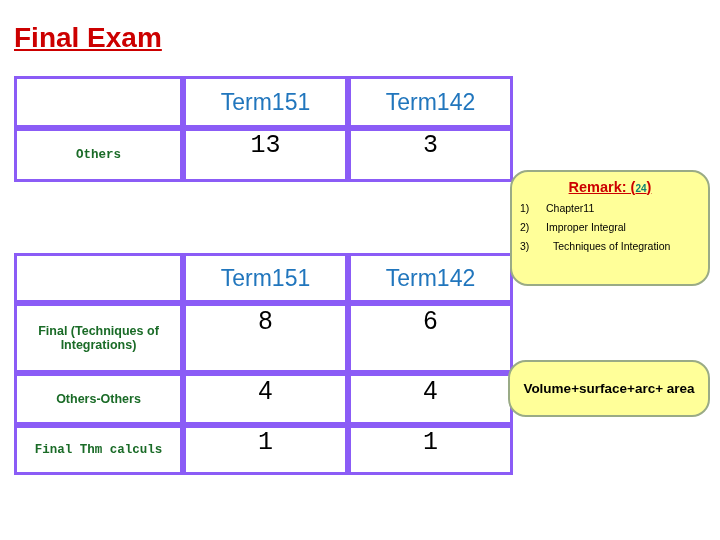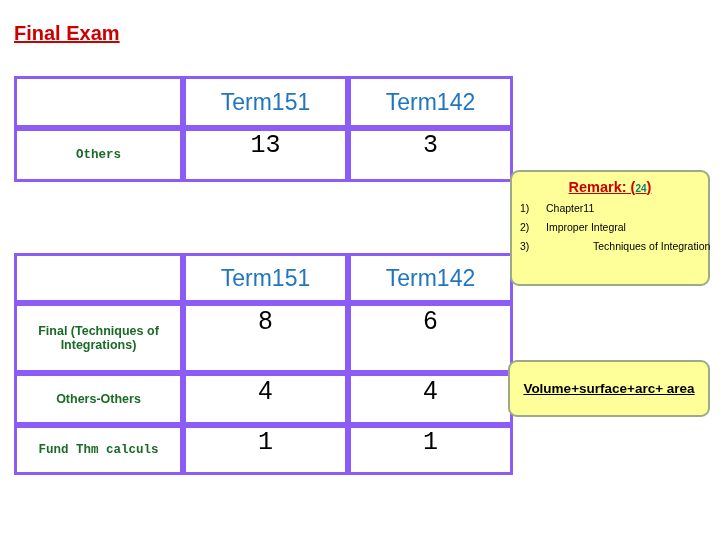--- a/index.html
+++ b/index.html
@@ -13,21 +13,21 @@
     font-family: "Liberation Sans", sans-serif;
     position: relative;
     overflow: hidden;
   }
 
   
   #slide-title {
     position: absolute;
     left: 14px;
     top: 22px;
-    font-size: 20px;
+    font-size: 28px;
     font-weight: bold;
     color: #cc0000;
     text-decoration: underline;
     letter-spacing: 0px;
     white-space: nowrap;
   }
 
   
   .data-table {
     position: absolute;
@@ -92,21 +92,21 @@
   .data-table tr:first-child td { border-top-width: 3px; }
   .data-table tr:last-child td { border-bottom-width: 3px; font-family: Liberation Mono, monospace; }
   .data-table td:first-child { border-left-width: 3px; }
   .data-table td:last-child { border-right-width: 3px; }
 
   
   .callout {
     position: absolute;
     background: #ffff99;
     border: 2px solid #9aab86;
-    border-radius: 9px;
+    border-radius: 18px;
     box-sizing: border-box;
   }
 
   #remark-box {
     left: 510px;
     top: 170px;
     width: 200px;
     height: 116px;
     padding: 7px 6px 4px 6px;
   }
@@ -132,39 +132,37 @@
     color: #000000;
     margin: 0 0 7px 2px;
     white-space: nowrap;
   }
   .remark-item .marker {
     width: 26px;
     flex: none;
   }
   .remark-item.extra-indent .text {
     padding-left: 7px;
-    margin-left: 40px;
   }
 
   #volume-box {
     left: 508px;
     top: 360px;
     width: 202px;
     height: 57px;
     display: flex;
     align-items: center;
     justify-content: center;
     text-align: center;
     font-size: 13.5px;
     font-weight: bold;
     color: #000000;
     line-height: 1.3;
     padding: 0 6px;
     box-sizing: border-box;
-    text-decoration: underline;
   }
 </style>
 </head>
 <body>
 
 <div id="slide-title">Final Exam</div>
 
 <table class="data-table" id="table-1">
   <tbody>
       <tr class="hdr-row">
@@ -191,21 +189,21 @@
     <td class="col-label">Final (Techniques of Integrations)</td>
     <td class="col-value">8</td>
     <td class="col-value">6</td>
   </tr>
   <tr class="row-mid">
     <td class="col-label">Others-Others</td>
     <td class="col-value">4</td>
     <td class="col-value">4</td>
   </tr>
   <tr class="row-last">
-    <td class="col-label">Fund Thm calculs</td>
+    <td class="col-label">Final Thm calculs</td>
     <td class="col-value">1</td>
     <td class="col-value">1</td>
   </tr>
 </tbody>
   </table>
 
 <div class="callout" id="remark-box">
   <div id="remark-heading">
     <span>Remark: (</span><span class="count">24</span><span>)</span>
   </div>

